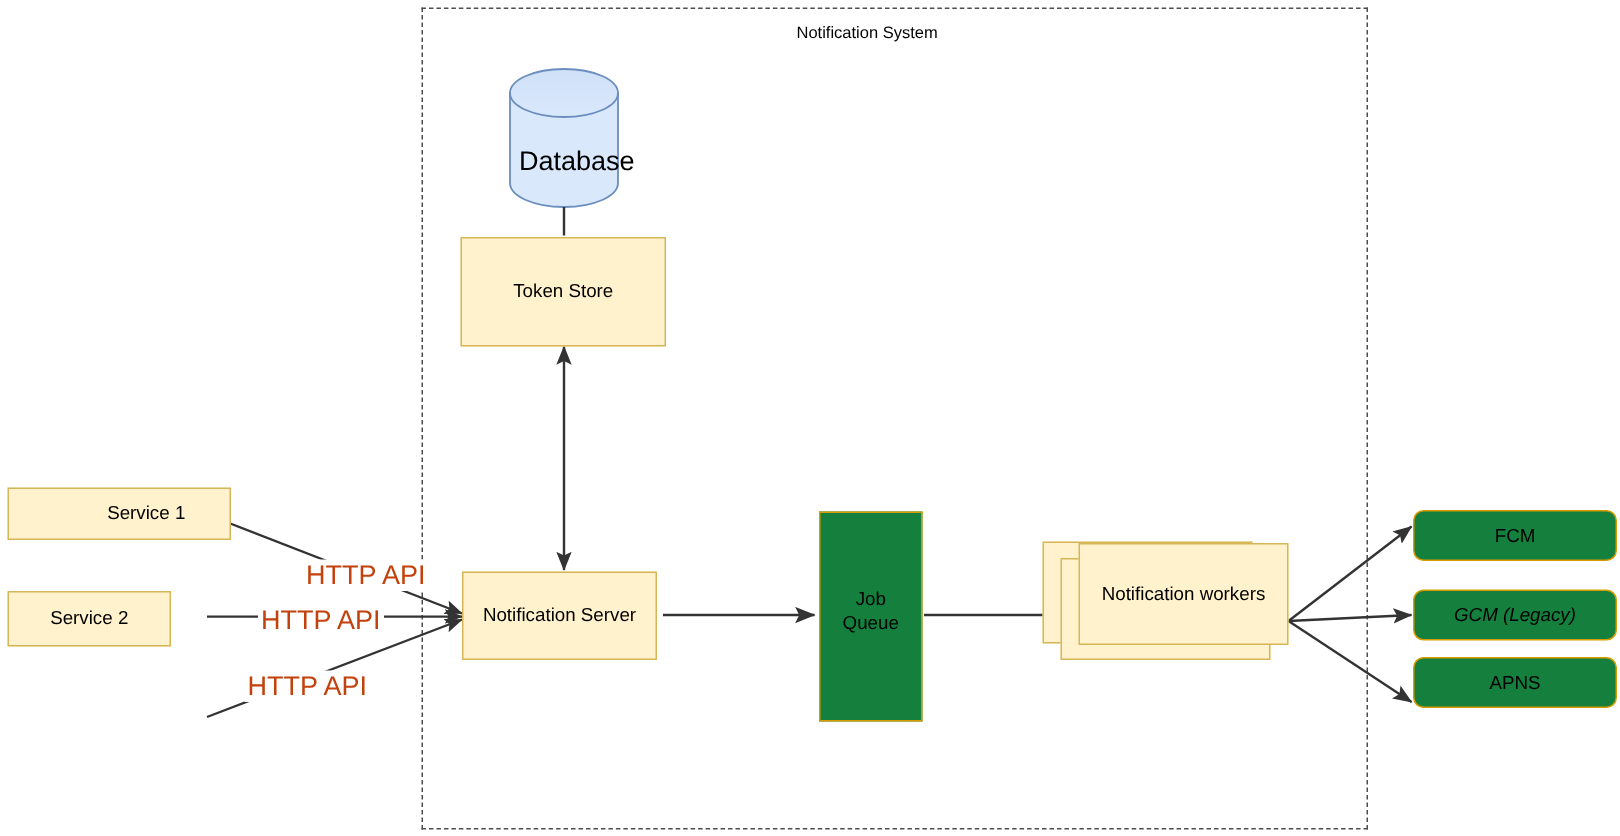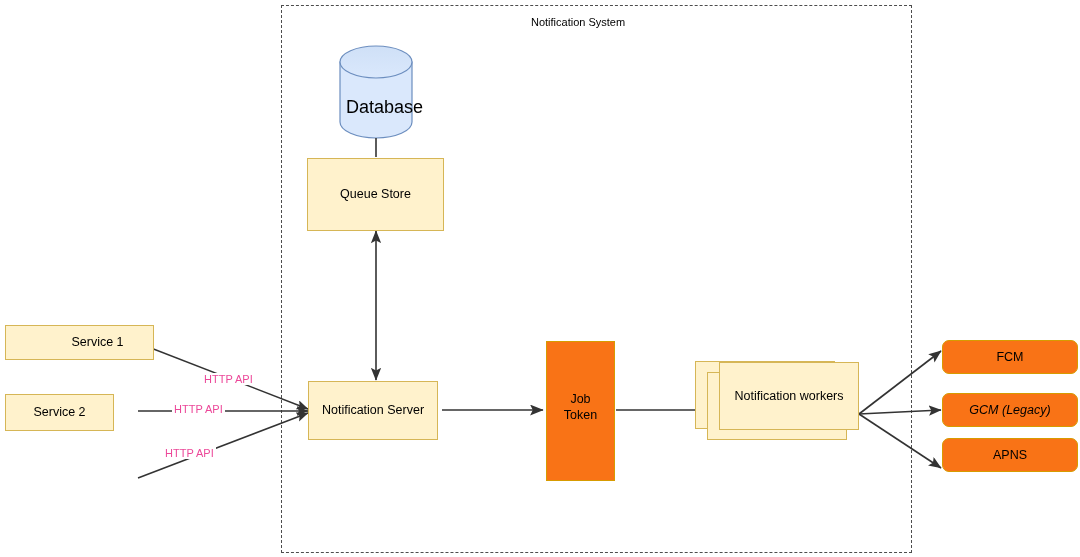--- a/index.html
+++ b/index.html
@@ -37,42 +37,42 @@
     line-height: 1.15;
     color: #000;
   }
   
   .box-yellow {
     background: #fff2cc;
     border: 1px solid #d6b656;
   }
   
   .box-peach {
-    background: #f97316;
+    background: #15803d;
     border: 1px solid #d79b00;
   }
   .rounded {
     border-radius: 7px;
   }
   .boundary {
     position: absolute;
     box-sizing: border-box;
     border: 1.6px dashed #4d4d4d;
     background: transparent;
   }
   .boundary-title {
     position: absolute;
     font-size: 11px;
     color: #000;
     white-space: nowrap;
   }
   .edge-label {
     position: absolute;
-    font-size: 11px;
-    color: #ec4899;
+    font-size: 18px;
+    color: #c2410c;
     background: #ffffff;
     padding: 0 2px;
     white-space: nowrap;
   }
   .db-label {
     position: absolute;
     font-size: 18px;
     white-space: nowrap;
     color: #000;
   }
@@ -135,27 +135,27 @@
     <line x1="547" y1="357" x2="614" y2="357" stroke="#d79b00" stroke-width="1.2"></line>
     <line x1="547" y1="465" x2="614" y2="465" stroke="#d79b00" stroke-width="1.2"></line>
 
     <path d="M859,414 L941,351" stroke="#333333" stroke-width="1.6" fill="none" marker-end="url(#arrow)"></path>
     <path d="M859,414 L941,410" stroke="#333333" stroke-width="1.6" fill="none" marker-end="url(#arrow)"></path>
     <path d="M859,414 L941,468" stroke="#333333" stroke-width="1.6" fill="none" marker-end="url(#arrow)"></path>
   </svg>
 
   <div class="db-label" style="left:346px; top:97px; width:60px; text-align:center;">Database</div>
 
-  <div class="node box-yellow" style="left:307px; top:158px; width:137px; height:73px;">Queue Store</div>
+  <div class="node box-yellow" style="left:307px; top:158px; width:137px; height:73px;">Token Store</div>
 
   <div class="node box-yellow" style="left:308px; top:381px; width:130px; height:59px;">Notification Server</div>
 
   <div class="node box-peach" style="left:546px; top:341px; width:69px; height:140px;"></div>
   <div class="queue-label" style="left:546px; top:392px; width:69px;">Job
-Token</div>
+Queue</div>
 
   <div class="stack-box" style="left:695px; top:361px; width:140px; height:68px;"></div>
   <div class="stack-box" style="left:707px; top:372px; width:140px; height:68px;"></div>
   <div class="node box-yellow" style="left:719px; top:362px; width:140px; height:68px;">Notification workers</div>
 
   <div class="node box-yellow" style="left:5px; top:325px; width:149px; height:35px;padding-left:36px;">Service 1</div>
   <div class="node box-yellow" style="left:5px; top:394px; width:109px; height:37px;">Service 2</div>
 
   <div class="edge-label" style="left:202px; top:373px;">HTTP API</div>
   <div class="edge-label" style="left:172px; top:403px;">HTTP API</div>

